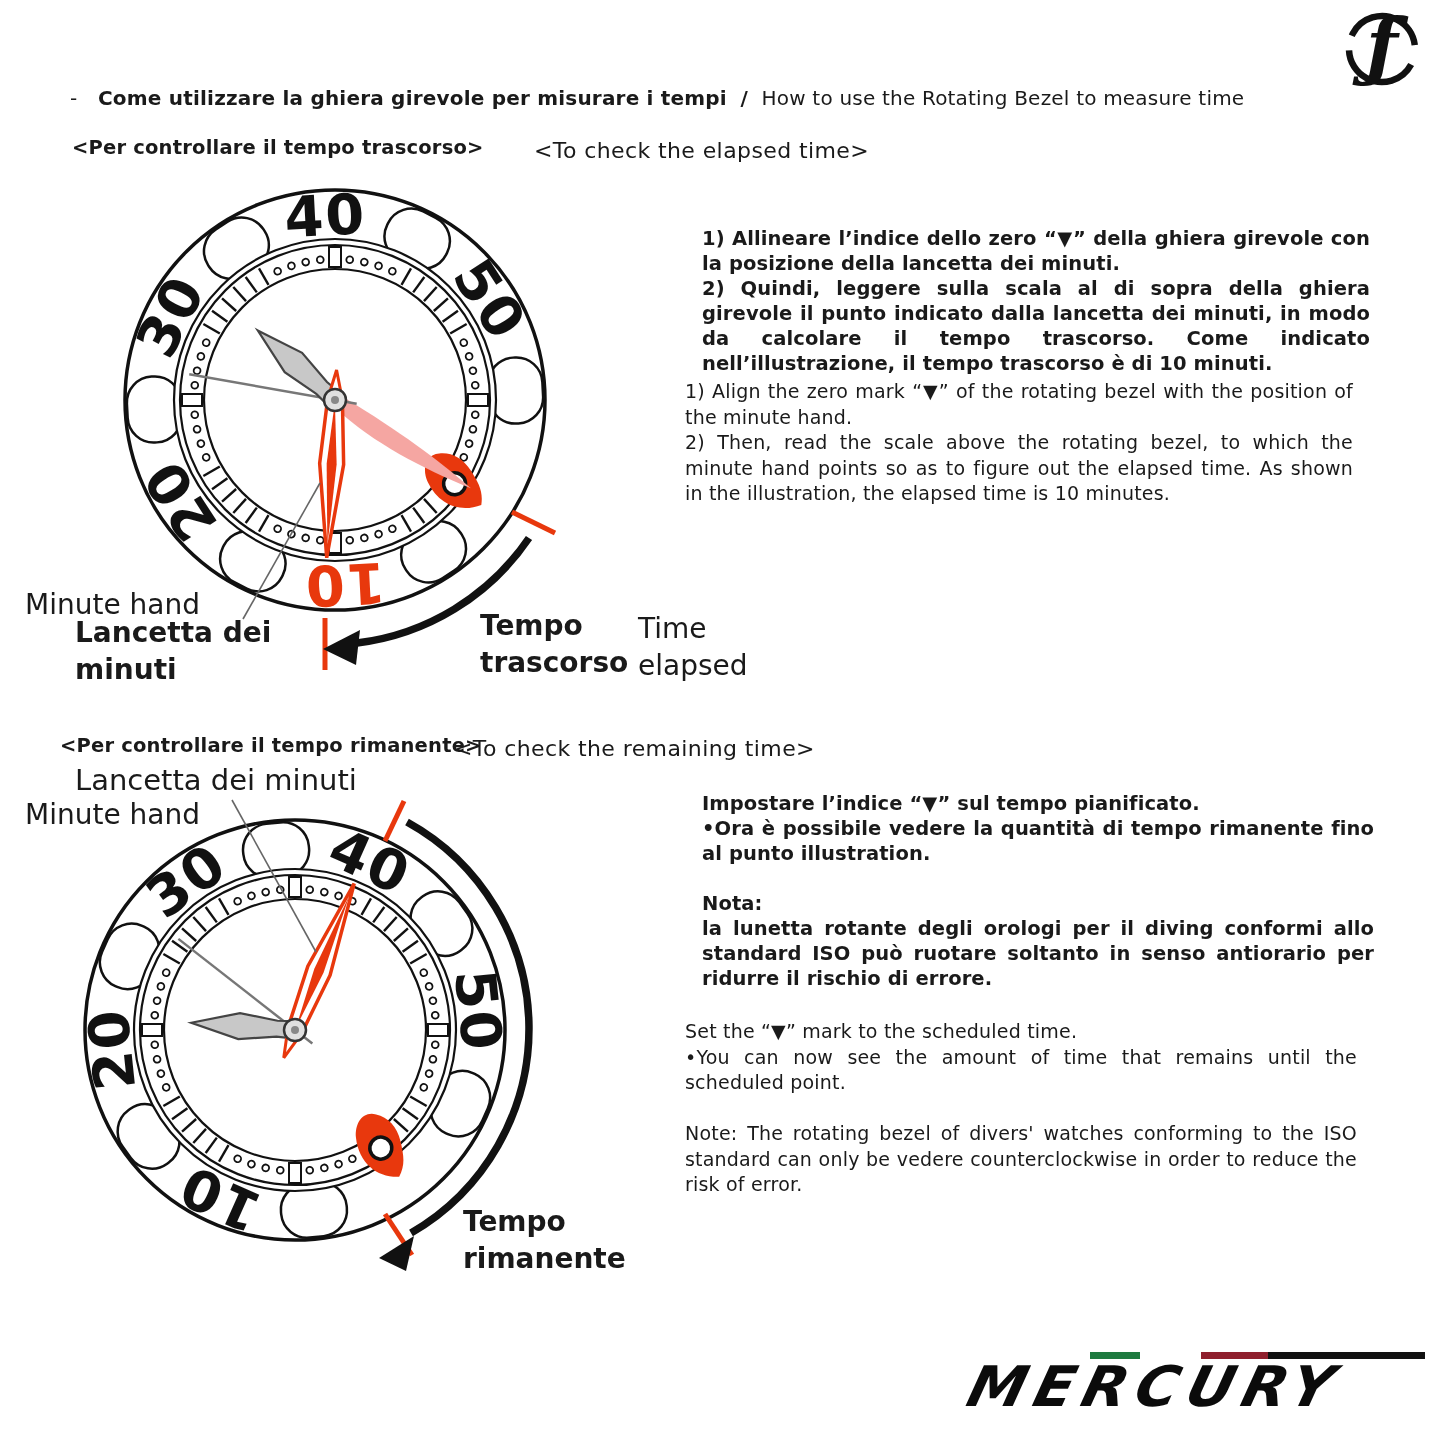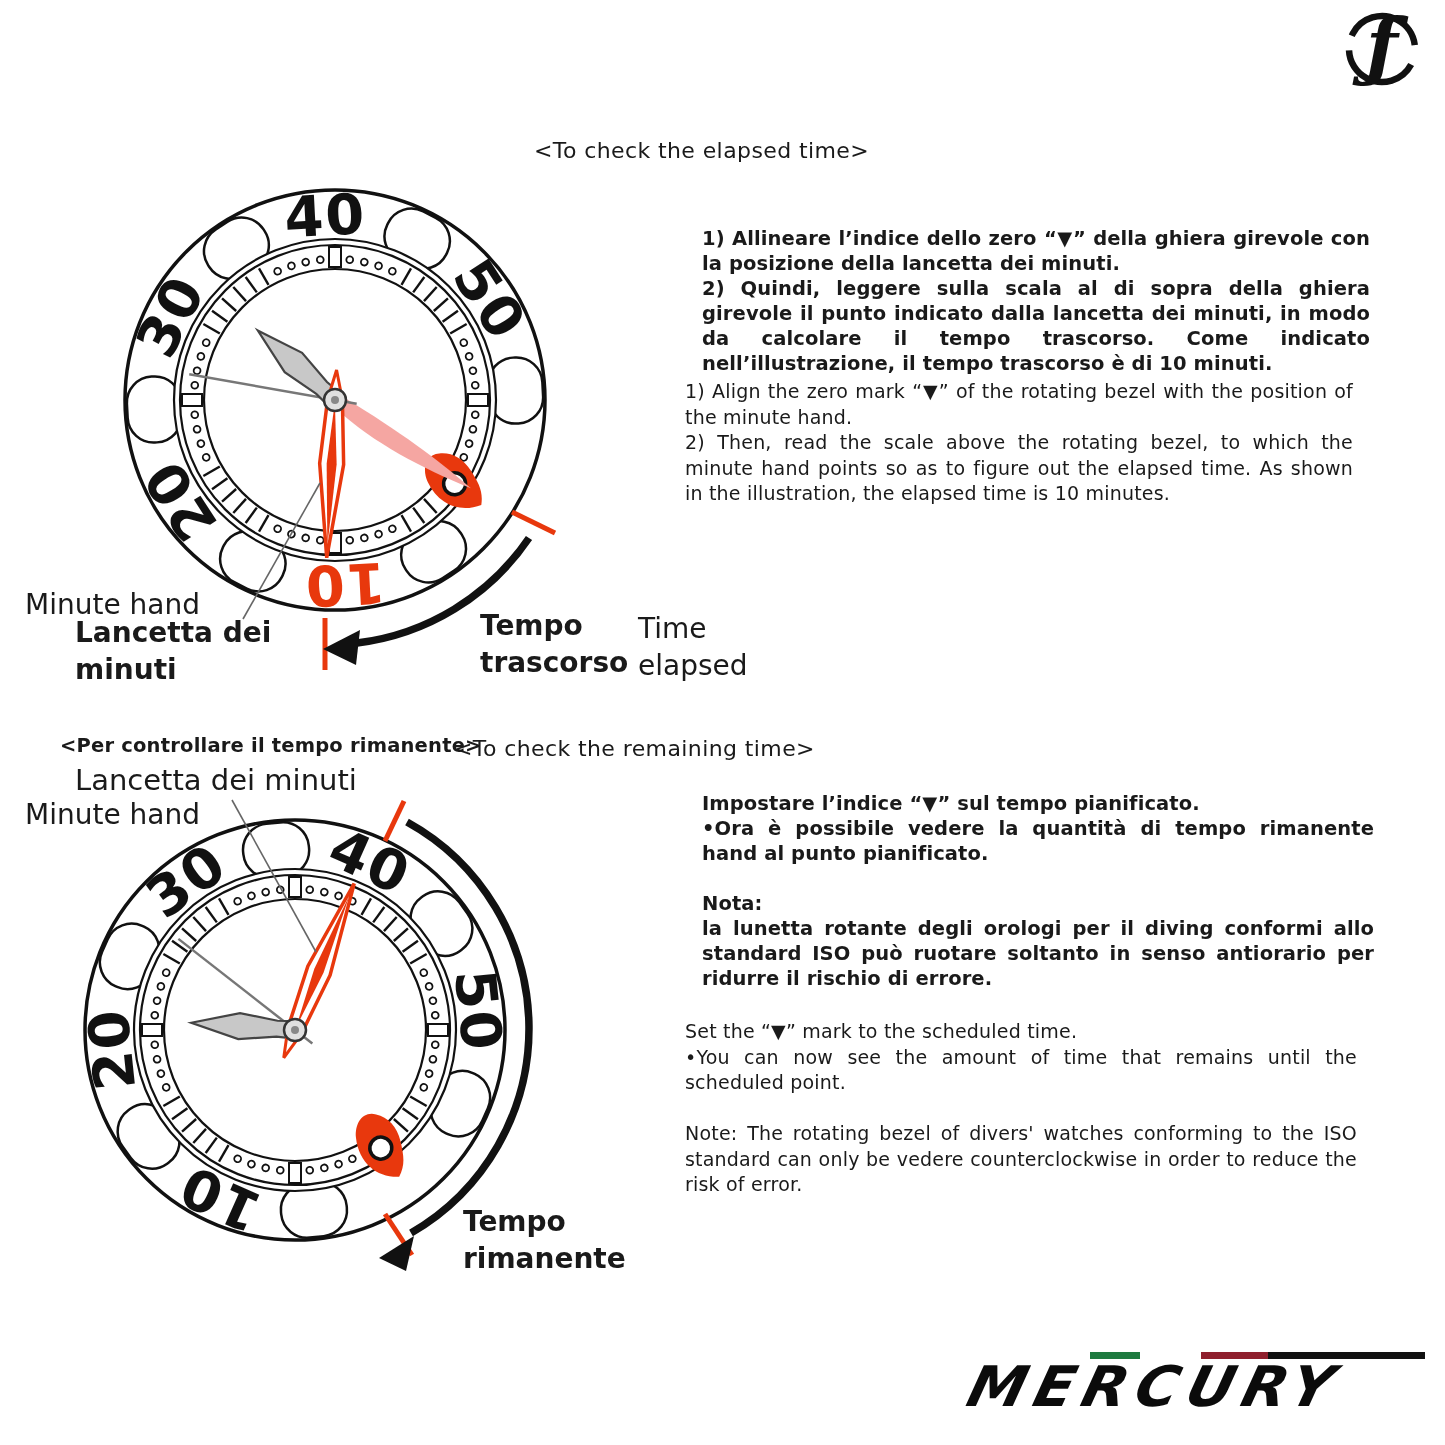--- a/index.html
+++ b/index.html
@@ -26,21 +26,28 @@
 
 <div class="page">
 
   <svg class="abs" style="left:1332px;top:2px" width="100" height="92" viewBox="0 0 100 92">
     <g transform="translate(50,47)">
       <circle r="33" fill="none" stroke="#111" stroke-width="6.5" stroke-dasharray="86 15 86 20" transform="rotate(28)"></circle>
       <text y="23" text-anchor="middle" font-family="'DejaVu Serif',serif" font-style="italic" font-weight="bold" font-size="74" fill="#111">ƒ</text>
     </g>
   </svg>
 
-
+  <div class="abs title" style="left:70px;top:86px;width:1280px">
+    <span>-</span><span class="gap"></span>
+    <span class="b">Come utilizzare la ghiera girevole per misurare i tempi</span>
+    <span class="b gap">/</span>
+    <span>How to use the Rotating Bezel to measure time</span>
+  </div>
+
+  <div class="abs heading-it" style="left:72px;top:136px">&lt;Per controllare il tempo trascorso&gt;</div>
   <div class="abs heading-en" style="left:534px;top:138px">&lt;To check the elapsed time&gt;</div>
 
   <svg id="watch1" class="abs" style="left:55px;top:170px" width="580" height="520">
       <g transform="translate(280,230)">
         <circle r="210" fill="#fff" stroke="#111111" stroke-width="3.5"></circle>
         <rect x="-33" y="-208" width="66" height="54" rx="26" fill="#fff" stroke="#111111" stroke-width="2.5" transform="rotate(27)"></rect>
         <rect x="-33" y="-208" width="66" height="54" rx="26" fill="#fff" stroke="#111111" stroke-width="2.5" transform="rotate(87)"></rect>
         <rect x="-33" y="-208" width="66" height="54" rx="26" fill="#fff" stroke="#111111" stroke-width="2.5" transform="rotate(147)"></rect>
         <rect x="-33" y="-208" width="66" height="54" rx="26" fill="#fff" stroke="#111111" stroke-width="2.5" transform="rotate(207)"></rect>
         <rect x="-33" y="-208" width="66" height="54" rx="26" fill="#fff" stroke="#111111" stroke-width="2.5" transform="rotate(267)"></rect>
@@ -249,21 +256,21 @@
       <line x1="350" y1="419" x2="377" y2="460" stroke="#e8380d" stroke-width="5"></line>
       <path d="M 372 27 A 236 236 0 0 1 376 438" fill="none" stroke="#111111" stroke-width="7.5"></path>
       <polygon points="344,463 379,441 371,476" fill="#111111"></polygon>
       <line x1="197" y1="5" x2="281" y2="157" stroke="#666" stroke-width="1.6"></line>
     </svg>
 
   <div class="abs lab b pre" style="left:463px;top:1203px">Tempo
 rimanente</div>
 
   <div class="abs body-it pre just" style="left:685px;top:791px;width:672px">Impostare l’indice “▼” sul tempo pianificato.
-•Ora è possibile vedere la quantità di tempo rimanente hand al punto pianificato.
+•Ora è possibile vedere la quantità di tempo rimanente fino al punto illustration.
 
 Nota:
 la lunetta rotante degli orologi per il diving conformi allo standard ISO può ruotare soltanto in senso antiorario per ridurre il rischio di errore.</div>
   <div class="abs body-en pre just" style="left:685px;top:1019px;width:672px">Set the “▼” mark to the scheduled time.
 •You can now see the amount of time that remains until the scheduled point.
 
 Note: The rotating bezel of divers' watches conforming to the ISO standard can only be vedere counterclockwise in order to reduce the risk of error.</div>
 
   <div class="abs" style="left:955px;top:1340px;width:485px;height:100px">
     <div id="flag-stripe" class="abs flag-stripe" style="left: 135px; top: 12px; width: 335px; background: linear-gradient(90deg, rgb(30, 122, 63) 0px, rgb(30, 122, 63) 15%, rgb(255, 255, 255) 15%, rgb(255, 255, 255) 33%, rgb(143, 31, 45) 33%, rgb(143, 31, 45) 53%, rgb(17, 17, 17) 53%, rgb(17, 17, 17) 100%);"></div>

